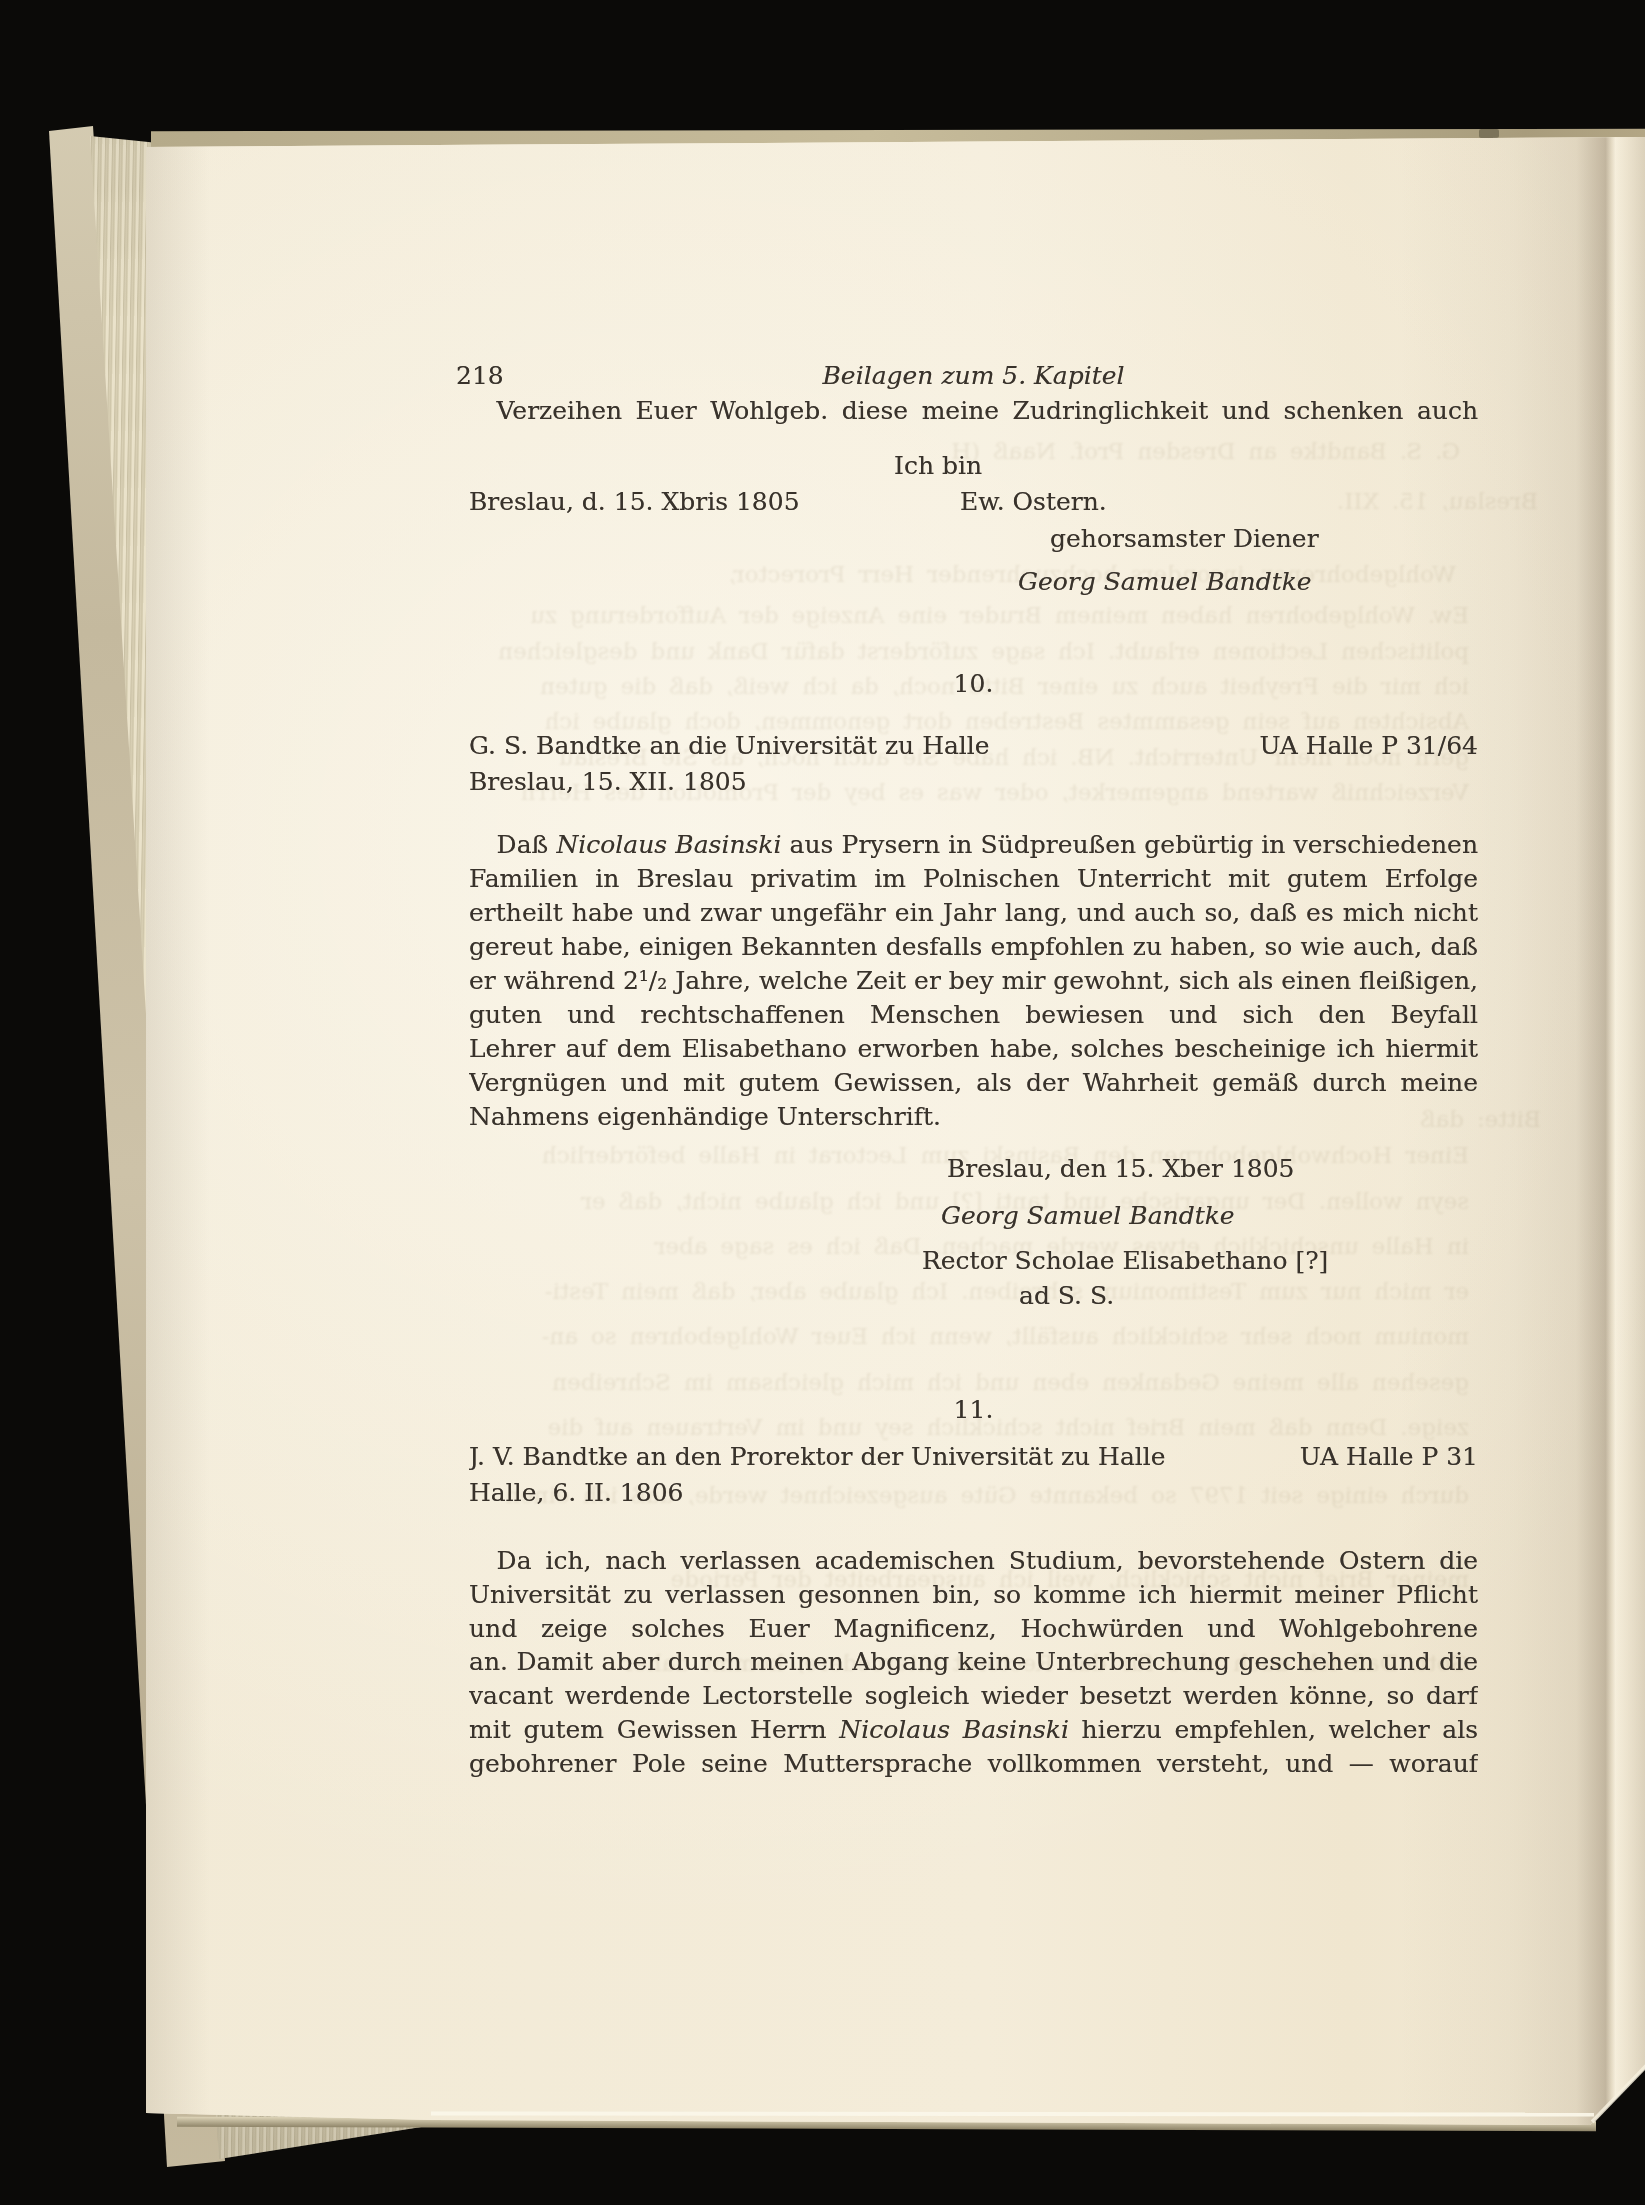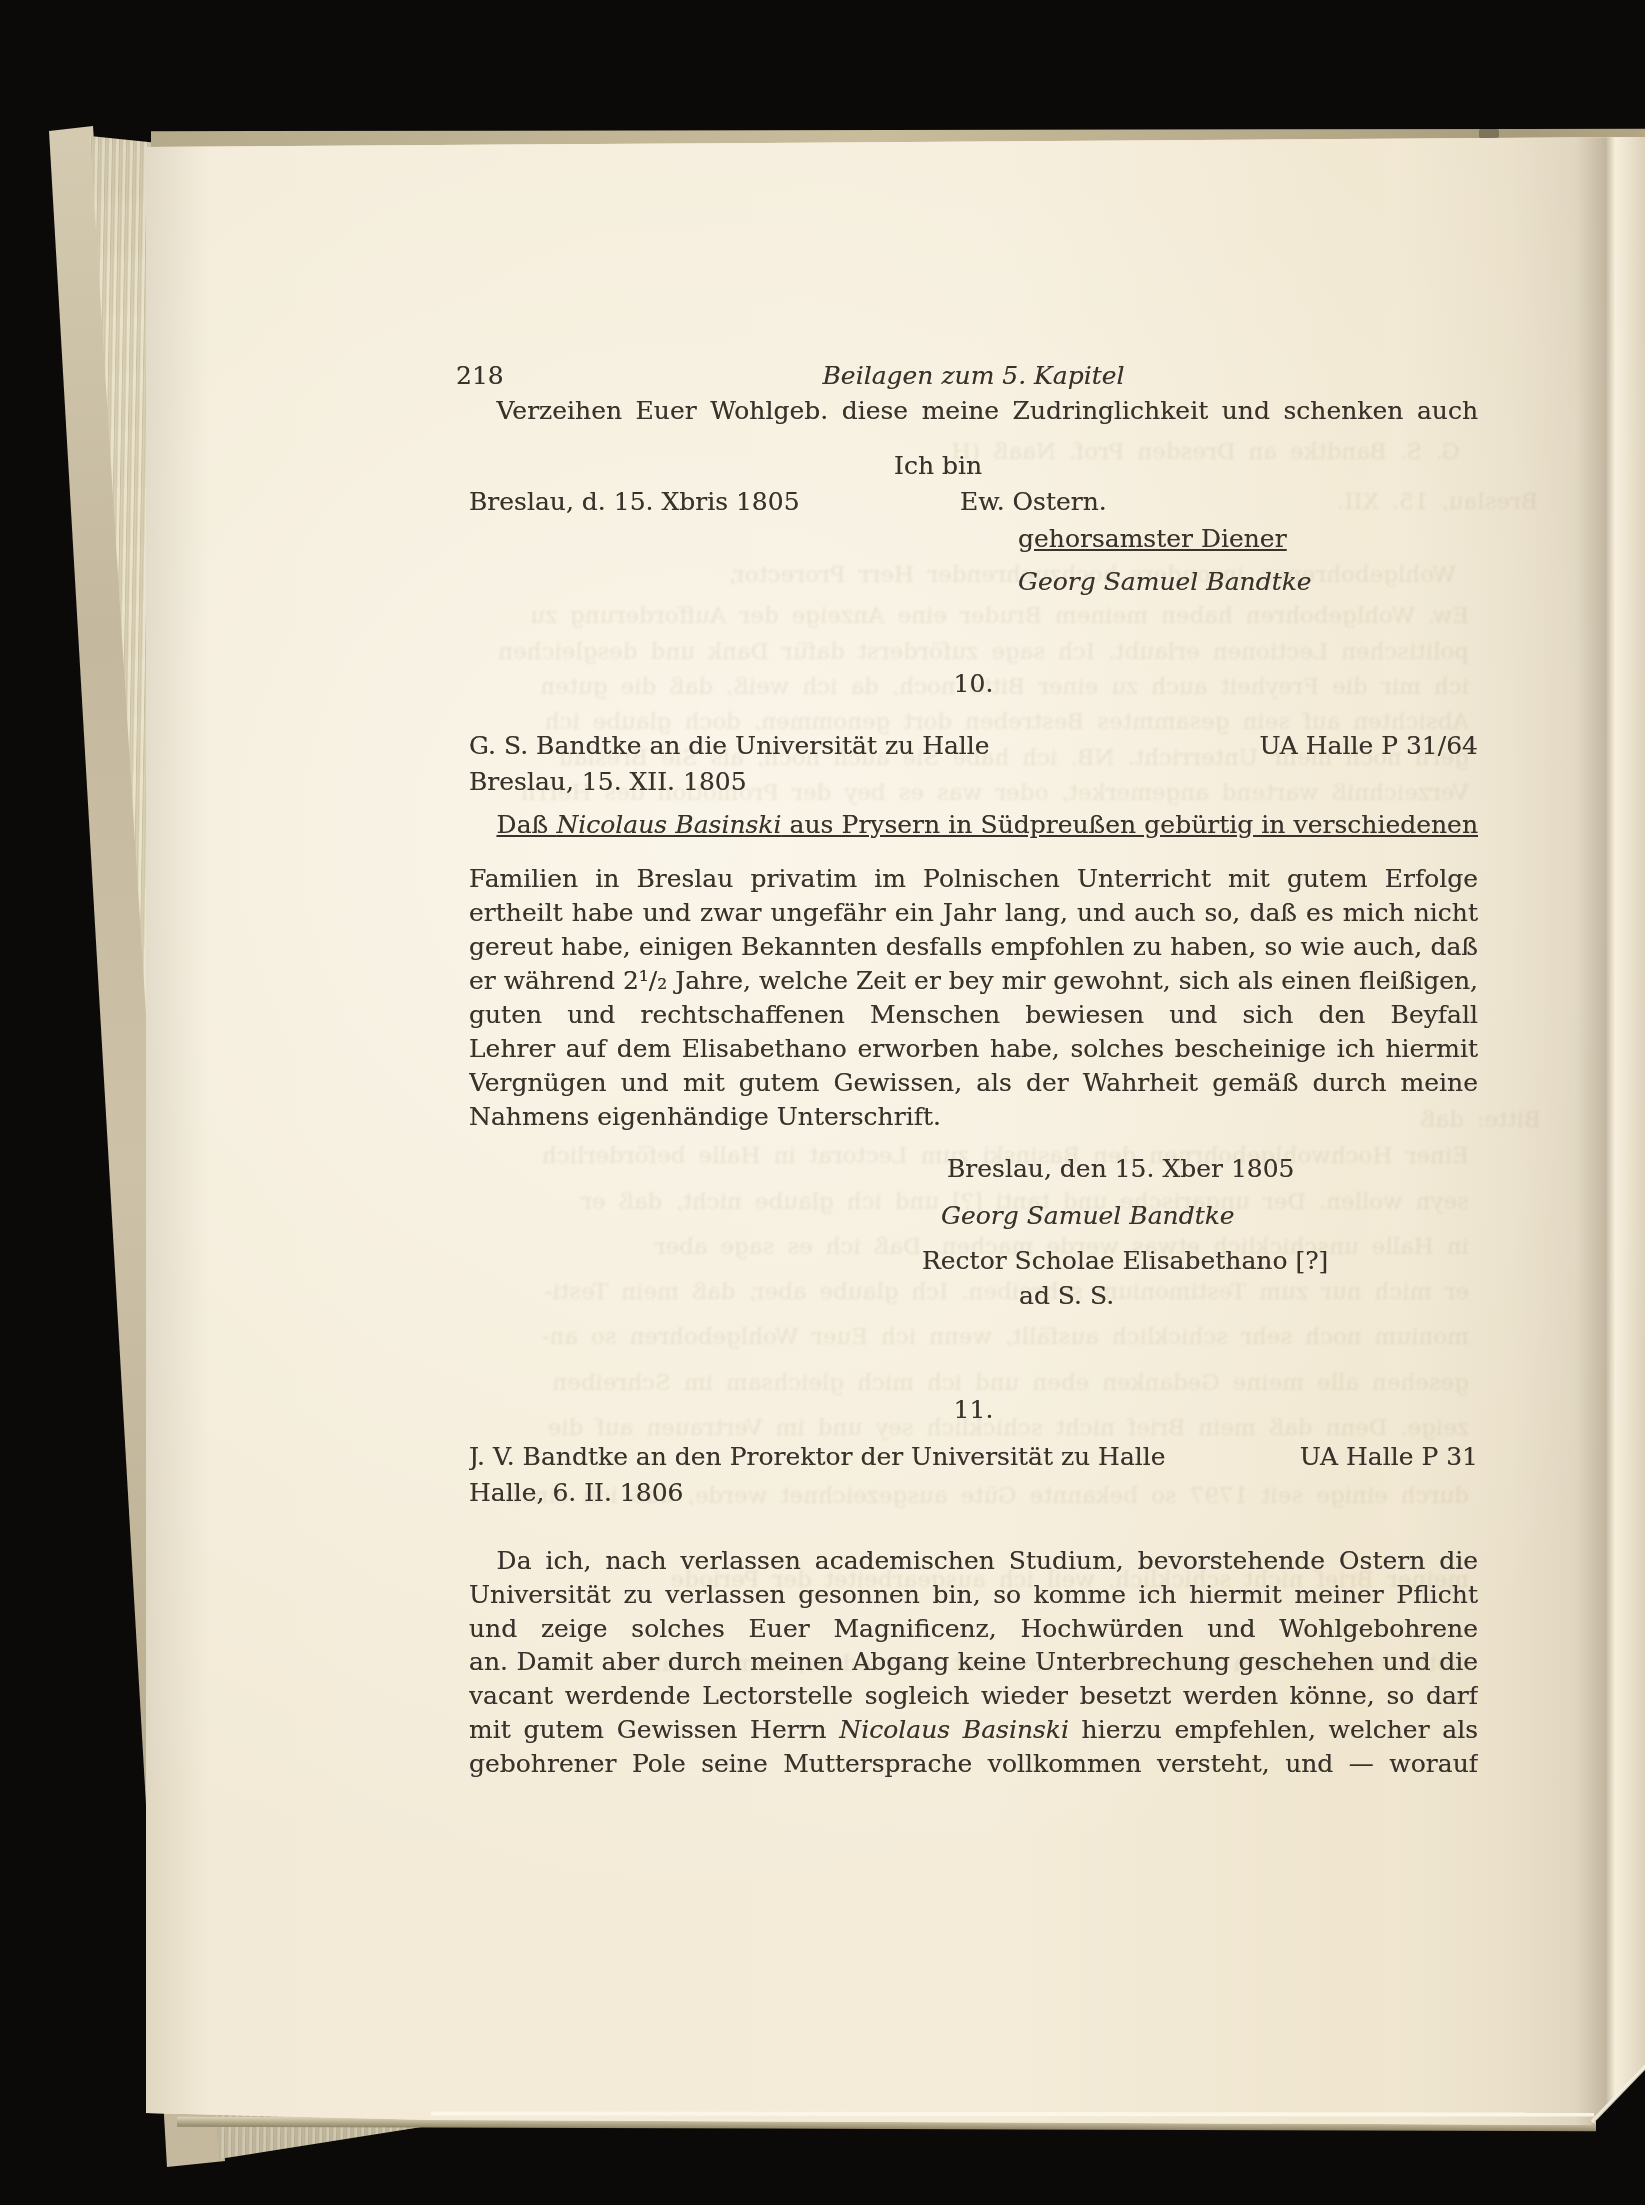--- a/index.html
+++ b/index.html
@@ -127,32 +127,32 @@
     <div class="content">
 
       <div class="tline" style="top:359px; left:456px;">218</div>
       <div class="tline block-line center italic" style="top:359px;">Beilagen zum 5. Kapitel</div>
 
       <div class="tline block-line jline indent" style="top:394px;">Verzeihen Euer Wohlgeb. diese meine Zudringlichkeit und schenken auch mir</div>
 
       <div class="tline" style="top:449px; left:894px;">Ich bin</div>
       <div class="tline" style="top:485px; left:469px;">Breslau, d. 15. Xbris 1805</div>
       <div class="tline" style="top:485px; left:960px;">Ew. Ostern.</div>
-      <div class="tline" style="top:522px; left:1018px;text-decoration:underline;">gehorsamster Diener</div>
+      <div class="tline" style="top:522px; left:1050px;">gehorsamster Diener</div>
       <div class="tline italic" style="top:565px; left:1018px;">Georg Samuel Bandtke</div>
 
       <div class="tline block-line center" style="top:667px;">10.</div>
 
       <div class="tline block-line heading-row" style="top:729px;">
         <span>G. S. Bandtke an die Universität zu Halle</span>
         <span>UA Halle P 31/64</span>
       </div>
       <div class="tline" style="top:765px; left:469px;">Breslau, 15. XII. 1805</div>
 
-      <div class="tline block-line jline indent" style="top:808px;text-decoration:underline;">Daß <em>Nicolaus Basinski</em> aus Prysern in Südpreußen gebürtig in verschiedenen</div>
+      <div class="tline block-line jline indent" style="top:828px;">Daß <em>Nicolaus Basinski</em> aus Prysern in Südpreußen gebürtig in verschiedenen</div>
       <div class="tline block-line jline" style="top:862px;">Familien in Breslau privatim im Polnischen Unterricht mit gutem Erfolge</div>
       <div class="tline block-line jline" style="top:896px;">ertheilt habe und zwar ungefähr ein Jahr lang, und auch so, daß es mich nicht</div>
       <div class="tline block-line jline" style="top:930px;">gereut habe, einigen Bekannten desfalls empfohlen zu haben, so wie auch, daß</div>
       <div class="tline block-line jline" style="top:964px;">er während 2¹/₂ Jahre, welche Zeit er bey mir gewohnt, sich als einen fleißigen,</div>
       <div class="tline block-line jline" style="top:998px;">guten und rechtschaffenen Menschen bewiesen und sich den Beyfall sämtlicher</div>
       <div class="tline block-line jline" style="top:1032px;">Lehrer auf dem Elisabethano erworben habe, solches bescheinige ich hiermit mit</div>
       <div class="tline block-line jline" style="top:1066px;">Vergnügen und mit gutem Gewissen, als der Wahrheit gemäß durch meine</div>
       <div class="tline block-line" style="top:1100px;">Nahmens eigenhändige Unterschrift.</div>
 
       <div class="tline" style="top:1152px; left:947px;">Breslau, den 15. Xber 1805</div>

